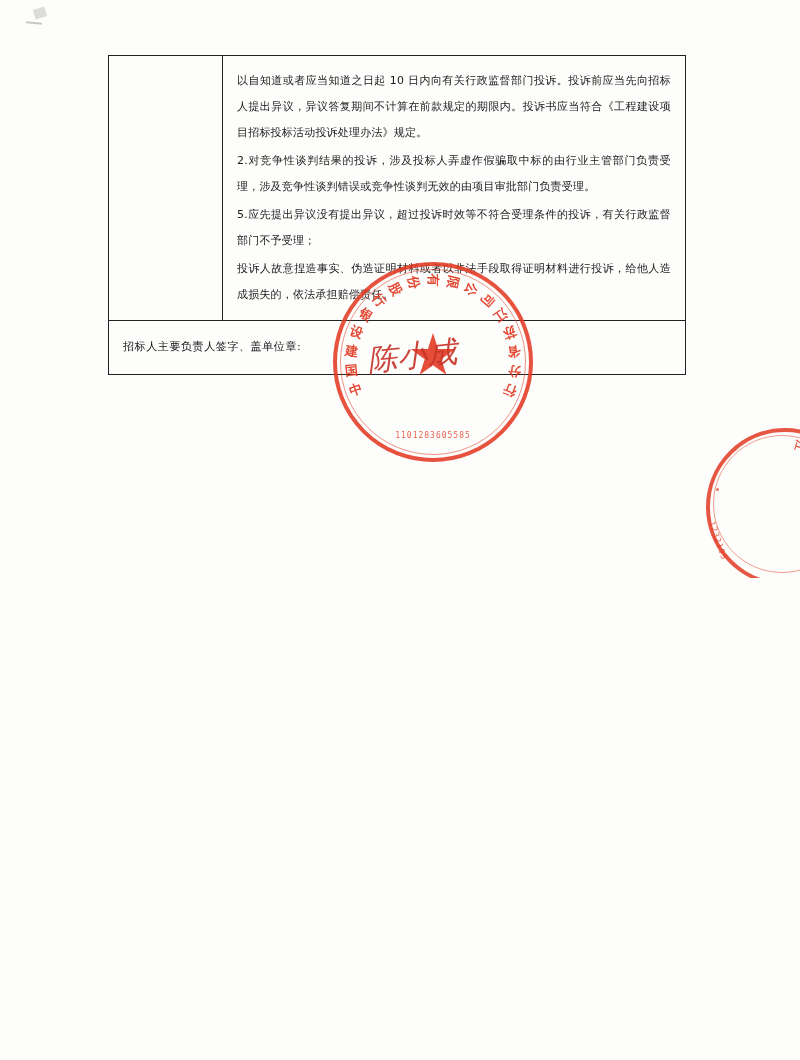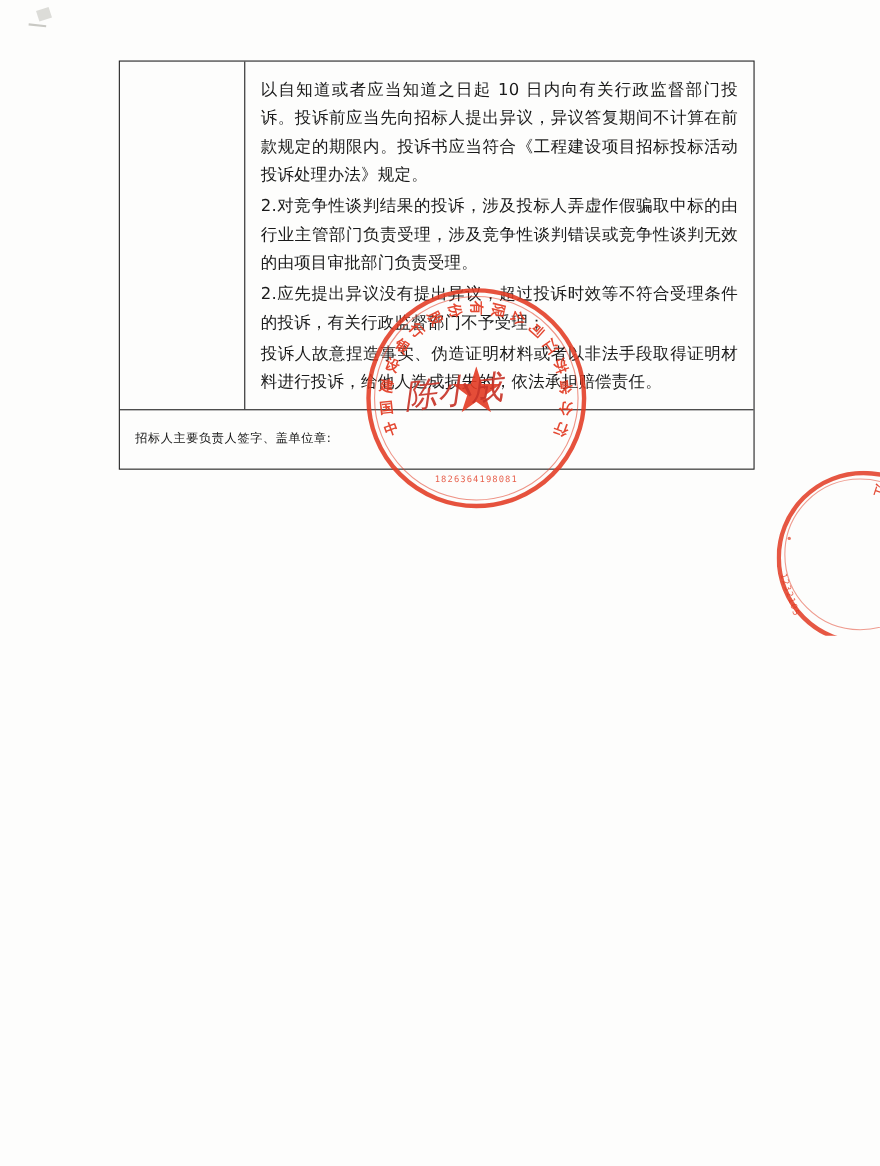--- a/index.html
+++ b/index.html
@@ -73,21 +73,21 @@
     padding: 12px 14px 12px 14px;
   }
   .row-sign {
     border-top: 1.2px solid #222;
     box-sizing: border-box;
     padding: 14px 14px 16px 14px;
     min-height: 52px;
   }
 
   .para {
-    font-size: 15px;
+    font-size: 11px;
     line-height: 26px;
     color: #1a1a1a;
     letter-spacing: 0.2px;
     text-align: justify;
     margin: 0 0 2px 0;
     font-family: "DejaVu Sans", sans-serif;
   }
   .para.tight {
     margin-bottom: 0;
   }
@@ -244,21 +244,21 @@
   <div class="m1"></div>
   <div class="m2"></div>
 </div>
 
 <div class="doc-table">
   <div class="row-main">
     <div class="cell-left"></div>
     <div class="cell-body">
       <p class="para">以自知道或者应当知道之日起 10 日内向有关行政监督部门投诉。投诉前应当先向招标人提出异议，异议答复期间不计算在前款规定的期限内。投诉书应当符合《工程建设项目招标投标活动投诉处理办法》规定。</p>
       <p class="para">2.对竞争性谈判结果的投诉，涉及投标人弄虚作假骗取中标的由行业主管部门负责受理，涉及竞争性谈判错误或竞争性谈判无效的由项目审批部门负责受理。</p>
-      <p class="para">2.应先提出异议没有提出异议，超过投诉时效等不符合受理条件的投诉，有关行政监督部门不予受理；</p>
+      <p class="para">5.应先提出异议没有提出异议，超过投诉时效等不符合受理条件的投诉，有关行政监督部门不予受理；</p>
       <p class="para tight">投诉人故意捏造事实、伪造证明材料或者以非法手段取得证明材料进行投诉，给他人造成损失的，依法承担赔偿责任。</p>
     </div>
   </div>
   <div class="row-sign">
     <span class="sign-label">招标人主要负责人签字、盖单位章:</span>
   </div>
 </div>
 
 <div class="seal seal-main">
   <div class="seal-ring"></div>
@@ -276,21 +276,21 @@
       <span style="font-size: 13px; transform: rotate(13.75deg) translate(0px, -82px) rotate(90deg) translate(-50%, -50%);">限</span>
       <span style="font-size: 13px; transform: rotate(27.5deg) translate(0px, -82px) rotate(90deg) translate(-50%, -50%);">公</span>
       <span style="font-size: 13px; transform: rotate(41.25deg) translate(0px, -82px) rotate(90deg) translate(-50%, -50%);">司</span>
       <span style="font-size: 13px; transform: rotate(55deg) translate(0px, -82px) rotate(90deg) translate(-50%, -50%);">江</span>
       <span style="font-size: 13px; transform: rotate(68.75deg) translate(0px, -82px) rotate(90deg) translate(-50%, -50%);">苏</span>
       <span style="font-size: 13px; transform: rotate(82.5deg) translate(0px, -82px) rotate(90deg) translate(-50%, -50%);">省</span>
       <span style="font-size: 13px; transform: rotate(96.25deg) translate(0px, -82px) rotate(90deg) translate(-50%, -50%);">分</span>
       <span style="font-size: 13px; transform: rotate(110deg) translate(0px, -82px) rotate(90deg) translate(-50%, -50%);">行</span>
     </div>
   <div class="seal-star"></div>
-  <div class="seal-num">1826364198081</div>
+  <div class="seal-num">1101283605585</div>
 </div>
 
 <div class="signature">陈小成</div>
 
 <div class="seal seal-edge">
   <div class="ring"></div>
   <div class="ring inner"></div>
   <div class="arc-chars">
       <span style="font-size: 11px; transform: rotate(18deg) translate(0px, -60px) rotate(90deg) translate(-50%, -50%);">江</span>
     </div>

